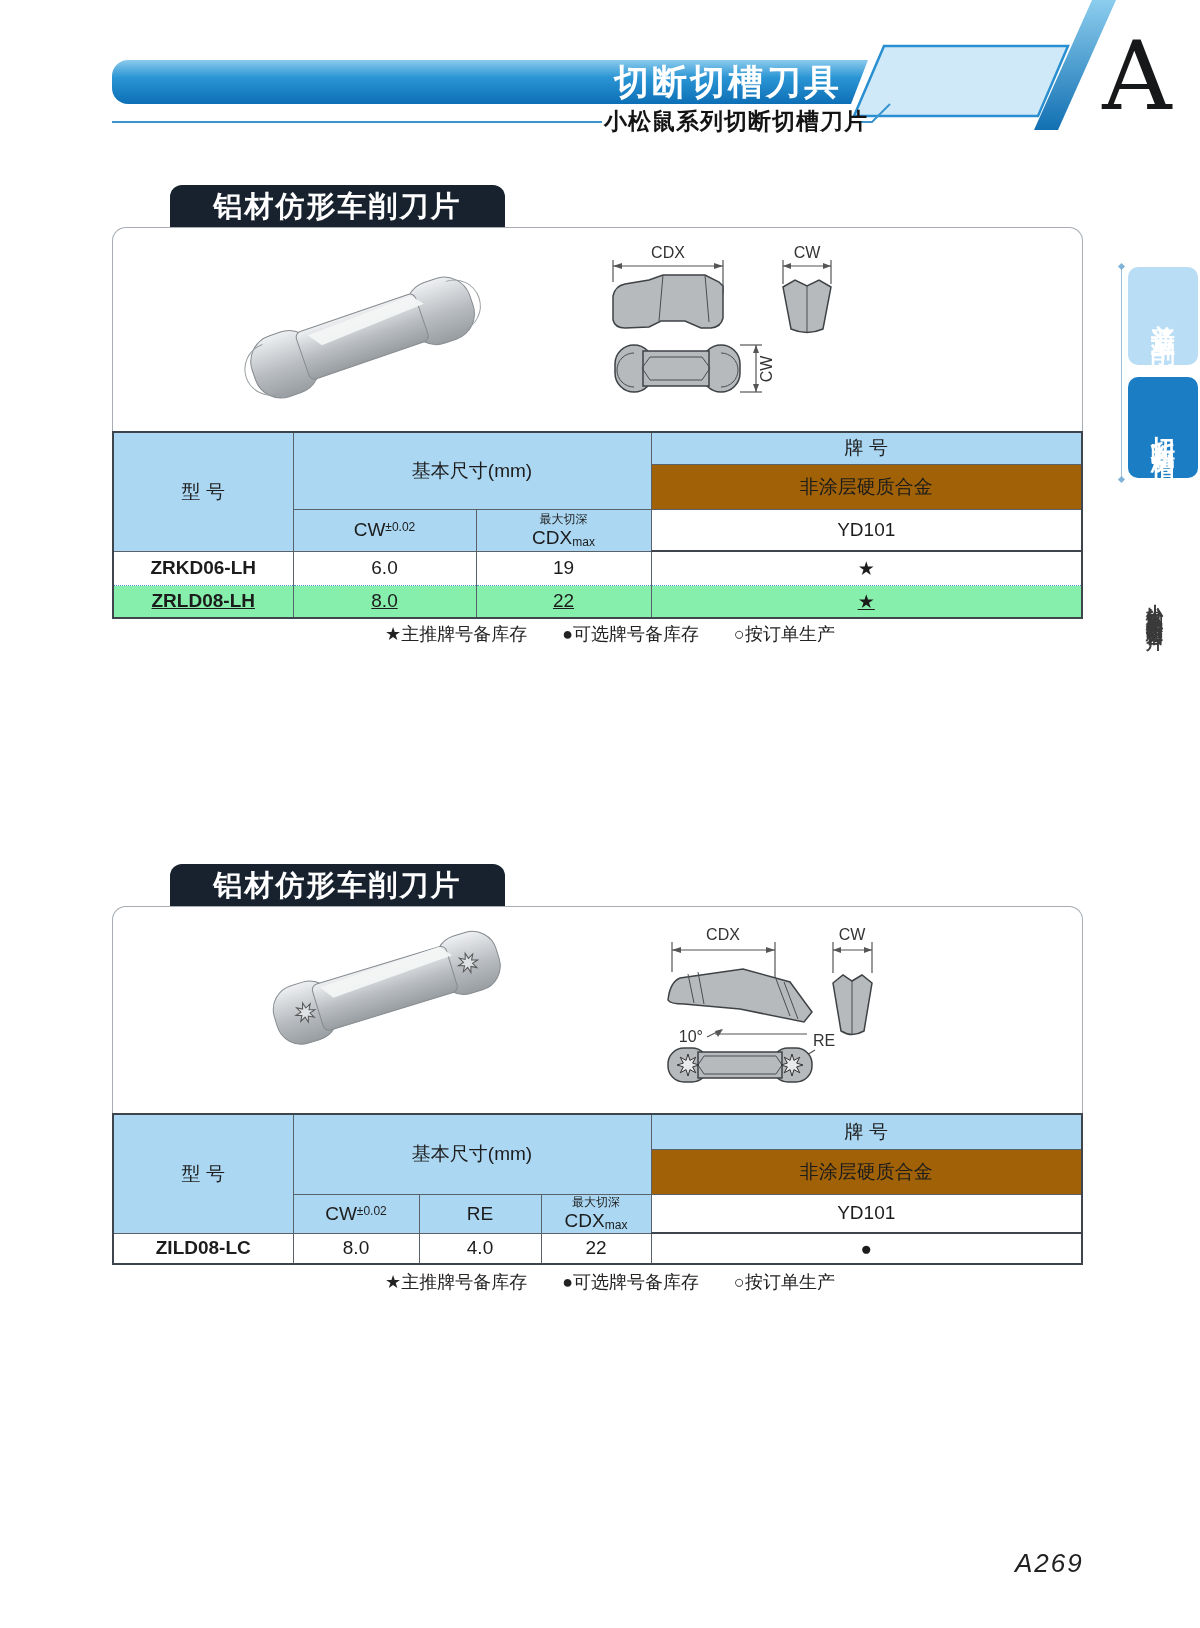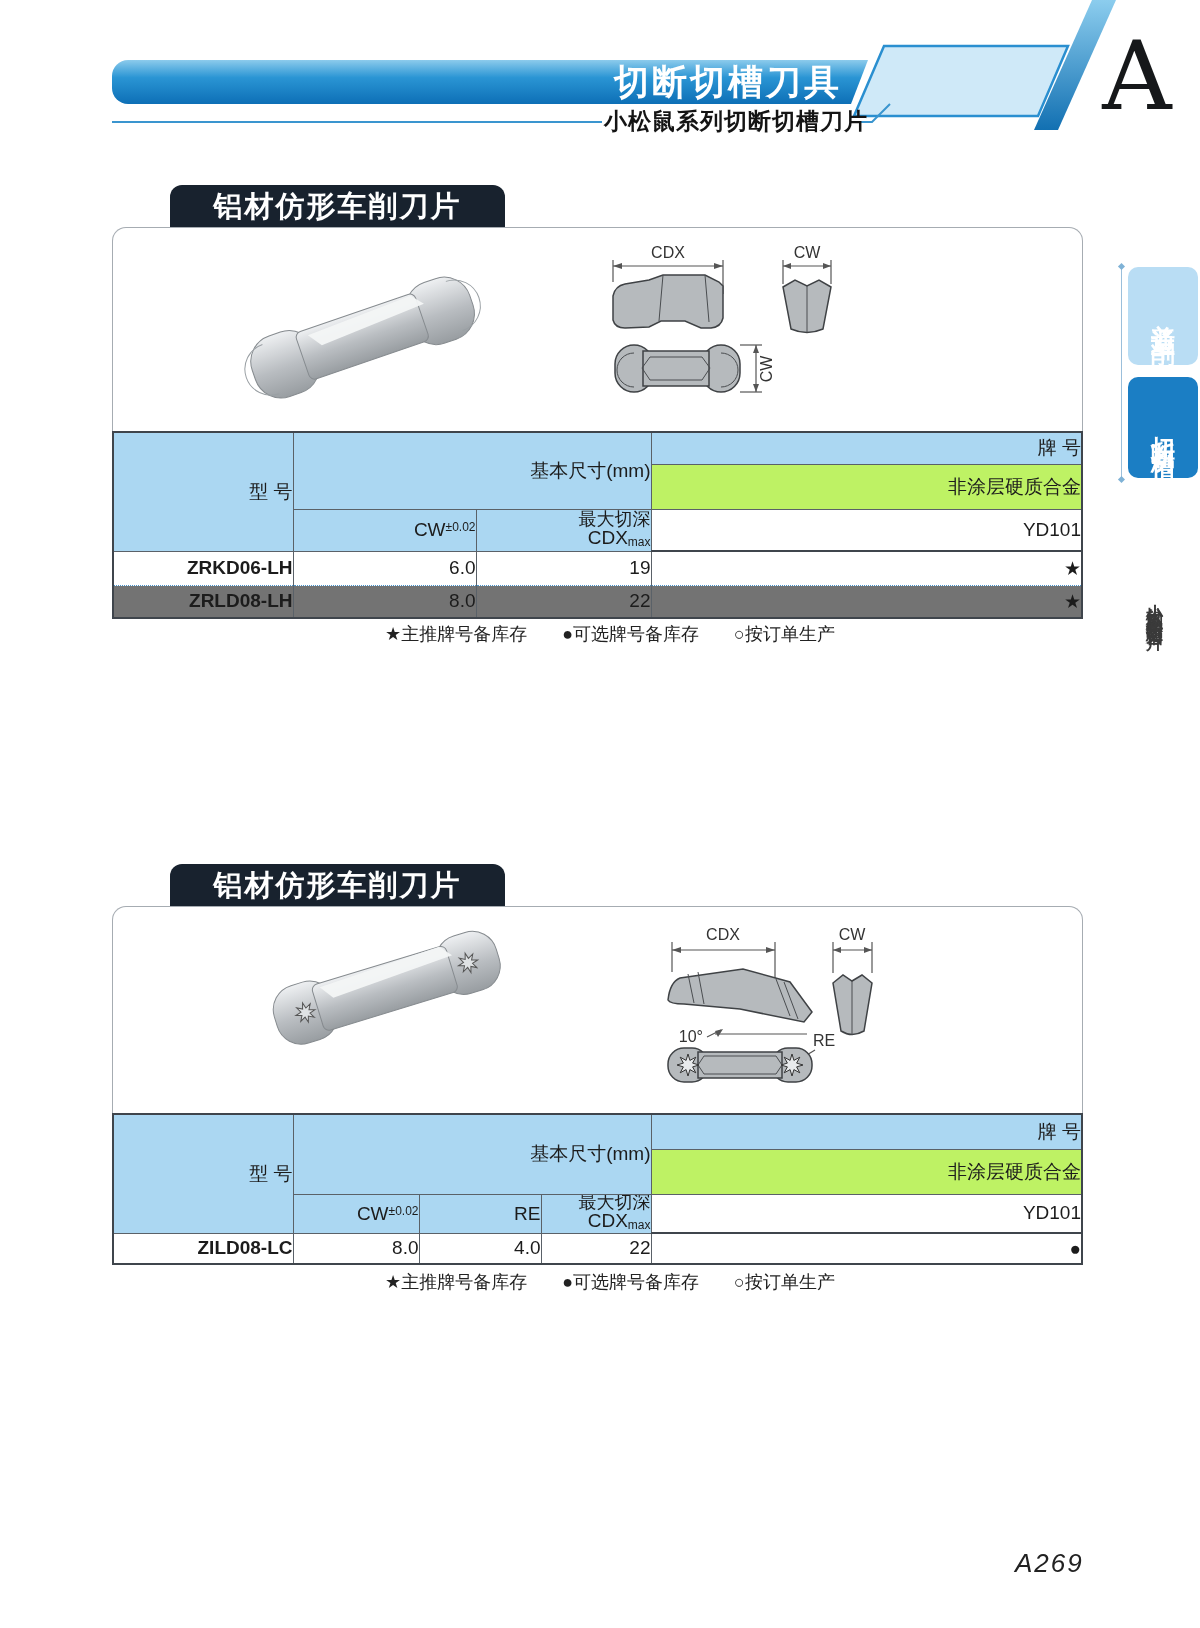--- a/index.html
+++ b/index.html
@@ -27,32 +27,32 @@
   
   .sec-title{position:absolute;left:170px;width:335px;height:42px;background:#18222e;
     border-radius:12px 12px 0 0;color:#fff;font-size:29px;font-weight:bold;
     text-align:center;line-height:42px;letter-spacing:2px;z-index:3;}
   .panel{position:absolute;left:112px;width:971px;border:1.5px solid #a6acb2;
     border-bottom:none;border-radius:14px 14px 0 0;background:#fff;box-sizing:border-box;}
 
   
   table.spec{position:absolute;border-collapse:collapse;table-layout:fixed;
     border:2px solid #3f454c;background:#fff;z-index:2;}
-  table.spec td{border:1px solid #5a6168;text-align:right;vertical-align:middle;
+  table.spec td{border:1px solid #5a6168;text-align:center;vertical-align:middle;
     padding:0;font-size:19px;color:#1c1c1c;overflow:hidden;}
   td.hdr{background:#abd7f2;}
-  td.gray{background:#bef264;font-size:19px;}
+  td.gray{background:#a16207;font-size:19px;}
   td.brand-h{border-bottom:2px solid #ffffff;}
   td.subhdr{background:#abd7f2;}
   td.subhdr{border-bottom:2px solid #3f454c;}
   td.model{font-weight:bold;font-size:18px;}
   tr.row-a td{border-bottom:1px dotted #4a94cc;background:#ffffff;}
-  tr.row-b td{border-top:1px dotted #4a94cc;background:#737373;}
+  tr.row-b td{border-top:1px dotted #4a94cc;background:#86efac;text-decoration:underline;}
   .tol{font-size:12px;vertical-align:5px;}
-  .small-lb{font-size:18px;line-height:15px;display:block;}
+  .small-lb{font-size:12px;line-height:15px;display:block;}
   .subsc{font-size:12px;vertical-align:-2px;}
 
   
   .legend{position:absolute;left:112px;width:966px;text-align:center;font-size:18px;
     color:#222;}
   .legend span{margin-left:30px;white-space:nowrap;}
 
   
   .side-line{position:absolute;left:1121px;top:267px;width:1px;height:212px;background:#9bbfdb;}
   .side-dot{position:absolute;width:5px;height:5px;background:#7fb2d6;transform:rotate(45deg);}

